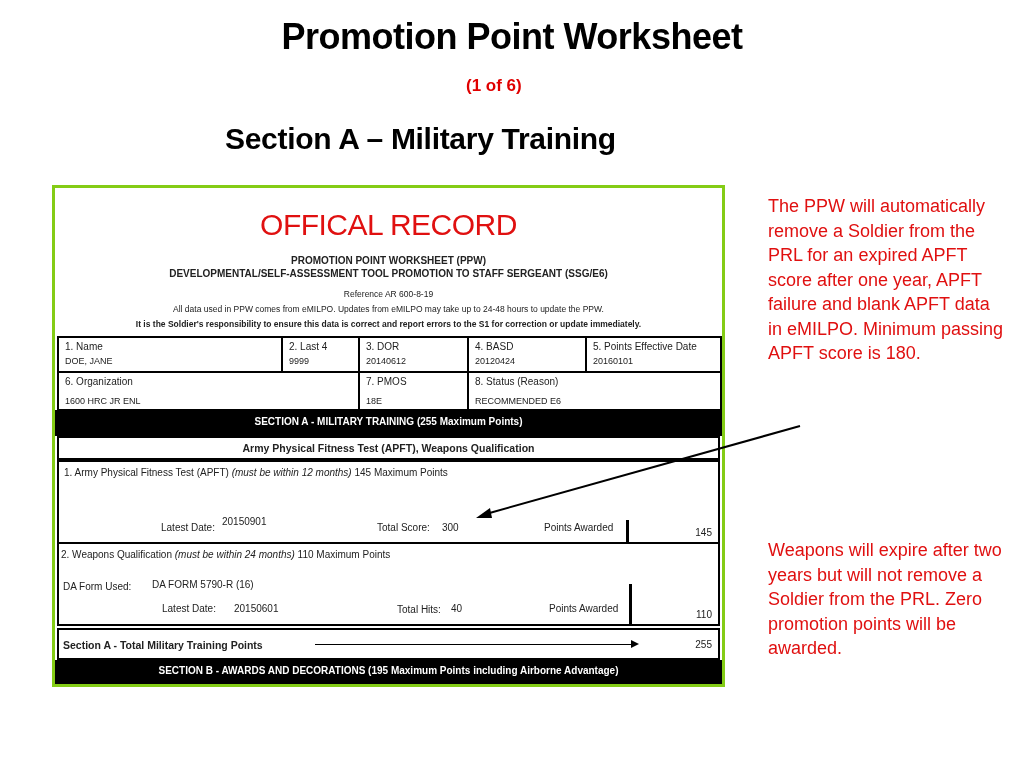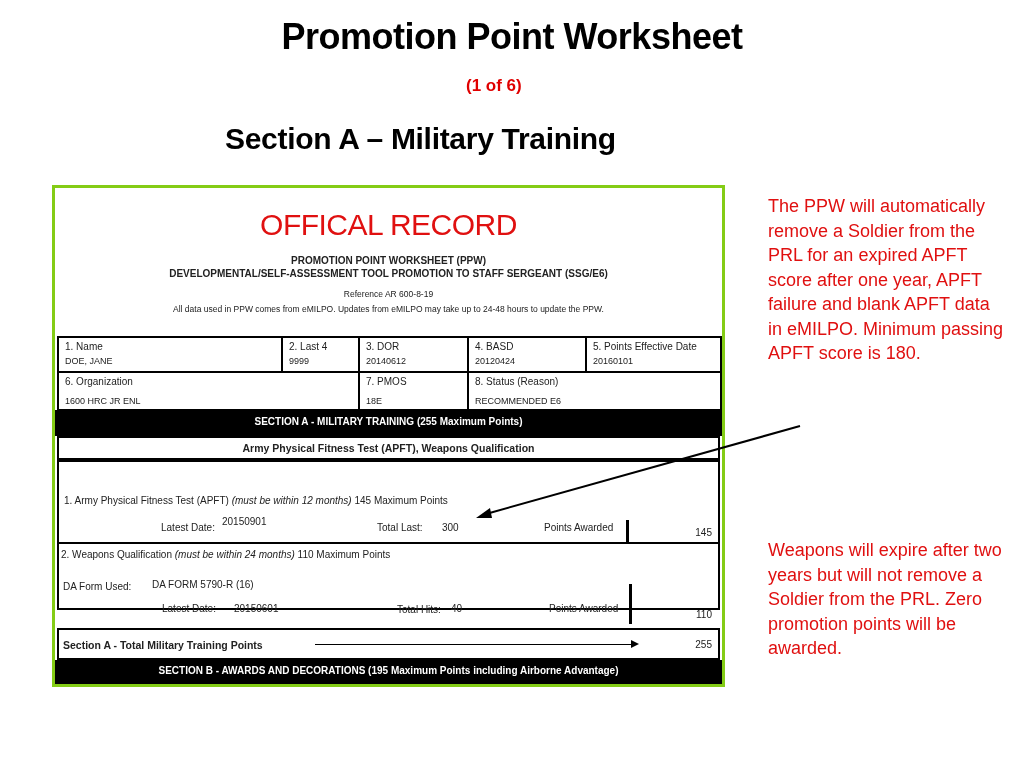--- a/index.html
+++ b/index.html
@@ -46,20 +46,21 @@
 <div class="slide-title">Promotion Point Worksheet</div>
 <div class="slide-page">(1 of 6)</div>
 <div class="slide-section">Section A – Military Training</div>
 
 <div class="form">
   <div class="official">OFFICAL RECORD</div>
   <div class="hdr-line hdr1">PROMOTION POINT WORKSHEET (PPW)</div>
   <div class="hdr-line hdr2">DEVELOPMENTAL/SELF-ASSESSMENT TOOL PROMOTION TO STAFF SERGEANT (SSG/E6)</div>
   <div class="hdr-line hdr3">Reference AR 600-8-19</div>
   <div class="hdr-line hdr4">All data used in PPW comes from eMILPO.   Updates from eMILPO may take up to 24-48 hours to update the PPW.</div>
+  <div class="hdr-line hdr5">It is the Soldier's responsibility to ensure this data is correct and report errors to the S1 for correction or update immediately.</div>
 
   <div class="cell" style="left:2px; top:148px; width:226px; height:37px;">
     <span class="lbl">1.  Name</span>
     <span class="val">DOE, JANE</span>
   </div>
   <div class="cell" style="left:226px; top:148px; width:79px; height:37px;">
     <span class="lbl">2.  Last 4</span>
     <span class="val">9999</span>
   </div>
   <div class="cell" style="left:303px; top:148px; width:111px; height:37px;">
@@ -85,33 +86,33 @@
   </div>
   <div class="cell" style="left:412px; top:183px; width:255px; height:40px;">
     <span class="lbl">8.  Status (Reason)</span>
     <span class="val" style="top:23px;">RECOMMENDED E6</span>
   </div>
 
   <div class="black-bar" style="top:222px; height:26px; line-height:24px;">SECTION A - MILITARY TRAINING (255 Maximum Points)</div>
   <div class="sub-bar" style="top:248px; height:24px; line-height:20px;">Army Physical Fitness Test (APFT), Weapons Qualification</div>
 
   <div class="block" style="top:272px; height:84px;">
-    <div class="abs" style="left:5px; top:5px;margin-top:28px;">
+    <div class="abs" style="left:5px; top:5px;">
       <span>1.  Army Physical Fitness Test (APFT) </span><i>(must be within 12 months)</i><span> 145 Maximum Points</span>
     </div>
     <span class="abs" style="left:102px; top:60px;">Latest Date:</span>
     <span class="abs" style="left:163px; top:54px;">20150901</span>
-    <span class="abs" style="left:318px; top:60px;">Total Last:</span>
+    <span class="abs" style="left:318px; top:60px;">Total Score:</span>
     <span class="abs" style="left:383px; top:60px;">300</span>
     <span class="abs" style="left:485px; top:60px;">Points Awarded</span>
     <div class="tick" style="left:567px; top:58px; height:22px;"></div>
     <span class="abs" style="right:6px; top:65px;">145</span>
   </div>
 
-  <div class="block" style="top:354px; height:68px;padding-left:16px;">
+  <div class="block" style="top:354px; height:84px;padding-left:16px;">
     <div class="abs" style="left:2px; top:5px;">
       <span>2.  Weapons Qualification </span><i>(must be within 24 months)</i><span> 110 Maximum Points</span>
     </div>
     <span class="abs" style="left:4px; top:37px;">DA Form Used:</span>
     <span class="abs" style="left:93px; top:35px;">DA FORM 5790-R (16)</span>
     <span class="abs" style="left:103px; top:59px;">Latest Date:</span>
     <span class="abs" style="left:175px; top:59px;">20150601</span>
     <span class="abs" style="left:338px; top:60px;">Total Hits:</span>
     <span class="abs" style="left:392px; top:59px;">40</span>
     <span class="abs" style="left:490px; top:59px;">Points Awarded</span>

